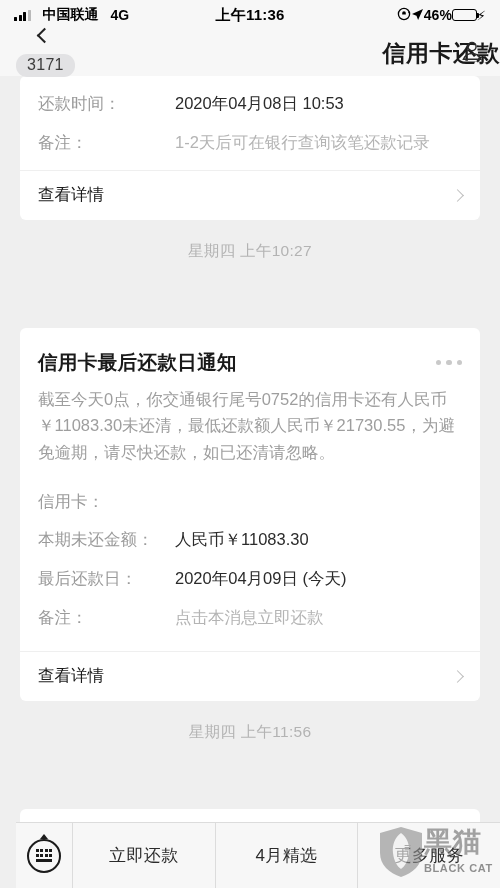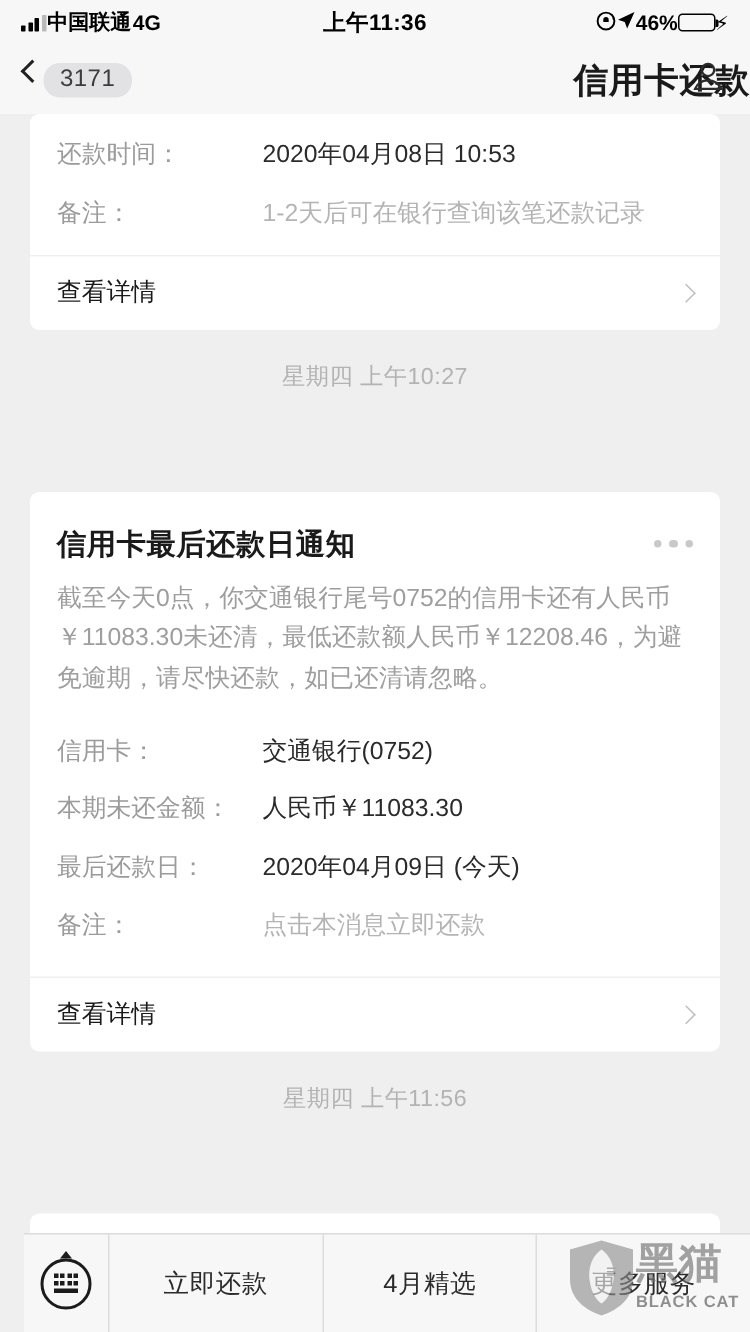--- a/index.html
+++ b/index.html
@@ -21,21 +21,21 @@
     position: relative;
     height: 30px;
     background: #f7f7f7;
     display: flex;
     align-items: center;
     padding: 0 14px;
     font-size: 15px;
     font-weight: bold;
     color: #000;
   }
-  .sb-left { display: flex; align-items: center; gap: 1px; justify-content: flex-end; }
+  .sb-left { display: flex; align-items: center; gap: 12px; justify-content: flex-end; }
   .sb-center {
     position: absolute; left: 0; right: 0; top: 0; bottom: 0;
     display: flex; align-items: center; justify-content: center;
     font-size: 15px; font-weight: bold; letter-spacing: .2px;
   }
   .sb-right {
     margin-left: auto; display: flex; align-items: center; 
     position: relative; z-index: 2;
   }
   .bars { display: flex; align-items: flex-end; gap: 1.5px; height: 11px; }
@@ -61,21 +61,21 @@
 
   
   .navbar {
     position: relative;
     height: 46px;
     background: #f7f7f7;
     display: flex;
     align-items: center;
     padding: 0 16px;
   }
-  .nav-left { display: flex; align-items: flex-start; gap: 1px; z-index: 2; }
+  .nav-left { display: flex; align-items: center; gap: 13px; z-index: 2; flex-direction: column; }
   .chev-back {
     width: 11px; height: 11px;
     border-left: 2.2px solid #222; border-bottom: 2.2px solid #222;
     transform: rotate(45deg);
     margin-right: 1px;
   }
   .back-badge {
     background: #e2e2e4; color: #3c3c3c;
     border-radius: 11px; padding: 2px 11px 3px;
     font-size: 16px; letter-spacing: .3px;
@@ -289,25 +289,24 @@
 
     <div class="card">
       <div class="card-head">
         <span class="card-title">信用卡最后还款日通知</span>
         <span class="dots">
             <i></i>
             <i></i>
             <i></i>
           </span>
       </div>
-      <div class="paragraph">截至今天0点，你交通银行尾号0752的信用卡还有人民币￥11083.30未还清，最低还款额人民币￥12208.46，为避免逾期，请尽快还款，如已还清请忽略。</div>
+      <div class="paragraph">截至今天0点，你交通银行尾号0752的信用卡还有人民币￥11083.30未还清，最低还款额人民币￥21730.55，为避免逾期，请尽快还款，如已还清请忽略。</div>
       <div class="detail-list">
         <div class="row">
           <span class="k">信用卡：</span>
-          <span class="v">交通银行(0752)</span>
         </div>
         <div class="row">
           <span class="k">本期未还金额：</span>
           <span class="v">人民币￥11083.30</span>
         </div>
         <div class="row">
           <span class="k">最后还款日：</span>
           <span class="v">2020年04月09日 (今天)</span>
         </div>
         <div class="row">

